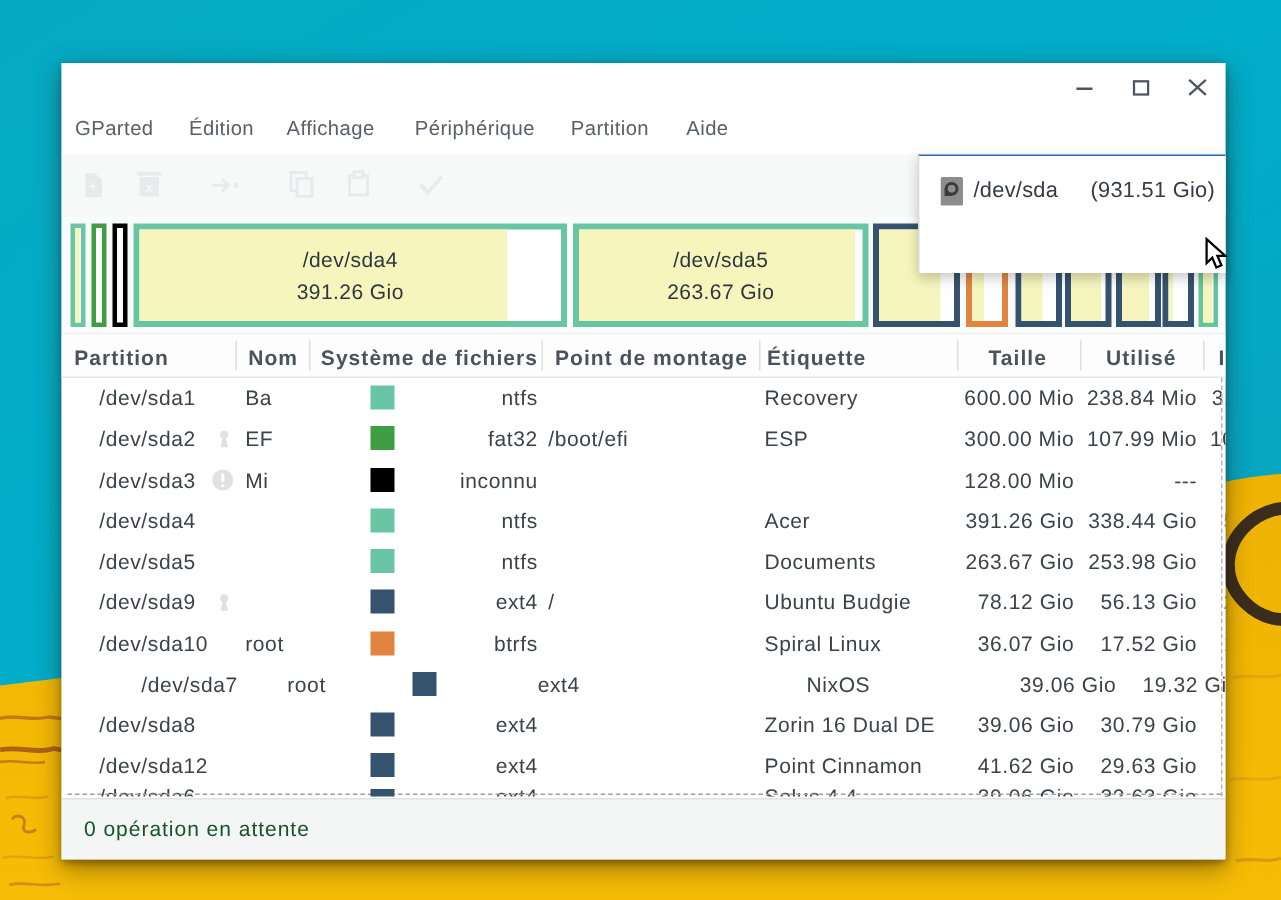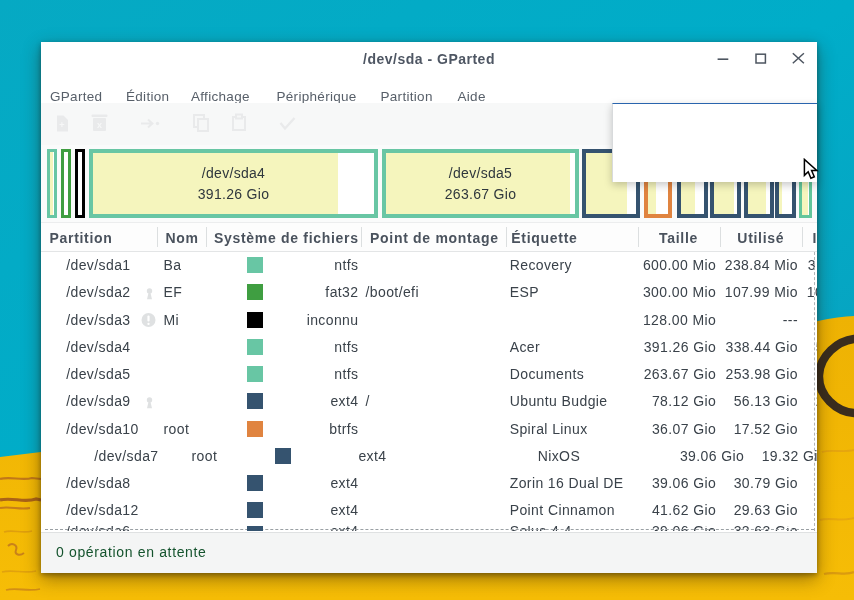--- a/index.html
+++ b/index.html
@@ -7,21 +7,21 @@
   body { font-family:"Liberation Sans", sans-serif; position:relative; background:#00b1ca; }
   #desktop { position:absolute; inset:0; }
   #window { position:absolute; left:41px; top:42px; width:776px; height:531px;
     background:#ffffff; overflow:hidden;
     box-shadow:0 6px 17px rgba(45,28,6,.45), 0 2px 5px rgba(0,0,0,.35); }
   #titlebar { position:absolute; left:0; top:0; width:100%; height:33px; background:#ffffff; }
   #title { position:absolute; left:0; right:0; top:9px; text-align:center; font-size:14px;
     font-weight:bold; letter-spacing:0.5px; color:#4e5663; }
   .winbtn { position:absolute; top:0; }
   #menubar { position:absolute; left:0; top:33px; width:100%; height:28px; background:#ffffff; }
-  .menu { position:absolute; top:14px; font-size:13.5px; letter-spacing:0.3px; color:#575f69;text-align:center; }
+  .menu { position:absolute; top:3px; font-size:13.5px; letter-spacing:0.3px; color:#575f69;text-align:center; }
   #toolbar { position:absolute; left:0; top:61px; width:100%; height:42px; background:#f7f8f8; }
   #diskarea { position:absolute; left:0; top:103px; width:100%; height:78px; background:#fafbfb; }
   .part { position:absolute; top:3.5px; height:69.5px; }
   .plabel { position:absolute; width:100%; text-align:center; font-size:14px; letter-spacing:0.3px; color:#2f373d; }
   #table { position:absolute; left:0; top:181px; width:100%; height:309px; background:#ffffff; }
   #thead { position:absolute; left:0; top:0; width:100%; height:28.5px; background:#fdfdfd;
     border-bottom:1px solid #e3e5e6; }
   .th { position:absolute; top:7px; font-size:14px; font-weight:bold; letter-spacing:0.7px; color:#4a525d; }
   .thsep { position:absolute; top:4px; height:20px; width:1px; background:#dcdfe0; }
   .row { position:absolute; left:0; width:100%; height:27.25px; }
@@ -64,21 +64,20 @@
   <path d="M6,590 C16,587 28,592 40,589" stroke="#a85527" stroke-width="1.8" fill="none" opacity="0.45"></path>
 
   <path d="M822,452 C832,449 844,453 854,450" stroke="#d9931a" stroke-width="2" fill="none" opacity="0.5"></path>
   <path d="M820,520 C830,517 842,522 854,518" stroke="#d9931a" stroke-width="2" fill="none" opacity="0.45"></path>
   <path d="M824,574 C834,571 846,576 854,572" stroke="#c07a1a" stroke-width="2.2" fill="none" opacity="0.5"></path>
 </svg>
 
 <div id="window">
 
   <div id="titlebar">
-    <div id="title">/dev/sda - GParted</div>
     <svg class="winbtn" style="left:674px" width="100" height="33" viewBox="0 0 100 33">
       <line x1="2.6" y1="17.2" x2="13.3" y2="17.2" stroke="#4d5560" stroke-width="1.6"></line>
       <rect x="41.0" y="12.2" width="9.4" height="8.8" fill="none" stroke="#4d5560" stroke-width="1.5"></rect>
       <line x1="77.8" y1="11.2" x2="88.9" y2="21.3" stroke="#4d5560" stroke-width="1.5"></line>
       <line x1="88.9" y1="11.2" x2="77.8" y2="21.3" stroke="#4d5560" stroke-width="1.5"></line>
     </svg>
   </div>
 
   <div id="menubar">
     <div class="menu" style="left:9px">GParted</div>
@@ -310,17 +309,27 @@
   <div style="position: absolute; left: 4px; width: 769px; top: 305.8px; border-top: 1px dashed rgb(154, 160, 164); z-index: 1;"></div>
       <div style="position: absolute; left: 772.8px; top: 29px; height: 279px; border-left: 1px dashed rgb(178, 181, 183);"></div>
     </div>
 
   <div id="statusbar">
       <div>0 opération en attente</div>
     </div>
 </div>
 
 <div id="popup">
+    <div style="position:absolute;left:0;top:0;width:100%;height:39.5px;background:#ffffff">
+      <svg class="drive" style="top:14px" width="15" height="19.5" viewBox="0 0 15 19.5">
+        <rect x="0" y="0" width="15" height="19.5" rx="1.5" fill="#8d8d8d"></rect>
+        <path d="M2.7,7.9 L2.7,12.6 L7.4,12.6 L7.4,7.9 Z" fill="#3b3b3b"></path>
+        <circle cx="7.4" cy="7.9" r="3.6" fill="none" stroke="#3b3b3b" stroke-width="2.1"></circle>
+        <circle cx="7.4" cy="7.9" r="2.5" fill="#8d8d8d"></circle>
+      </svg>
+      <div style="position:absolute;left:36px;top:15.5px;font-size:14.5px;letter-spacing:0.2px;color:#343b44">/dev/sda</div>
+      <div style="position:absolute;left:114px;top:15.5px;font-size:14.5px;letter-spacing:0.2px;color:#343b44">(931.51 Gio)</div>
+    </div>
   </div>
 
 <svg style="position:absolute;left:803px;top:158px" width="16" height="23" viewBox="0 0 16 23">
   <path d="M1.4,1.4 L1.4,17.4 L5.2,13.8 L7.9,20.3 L11.3,18.8 L8.6,12.5 L13.8,12.5 Z" fill="#ffffff" stroke="#000000" stroke-width="1.5" stroke-linejoin="miter"></path>
 </svg>
 
 </body></html>

